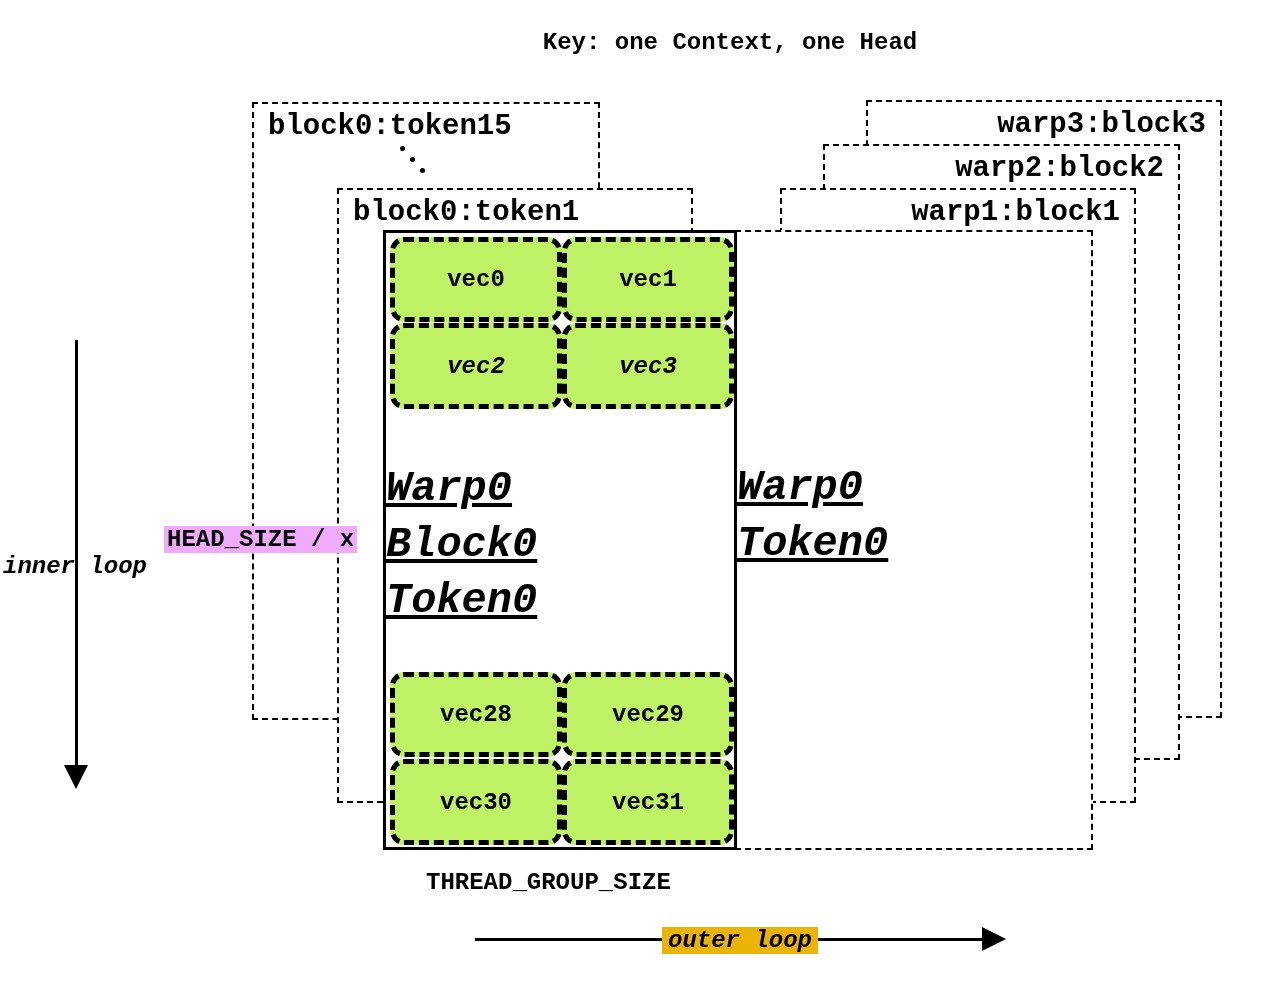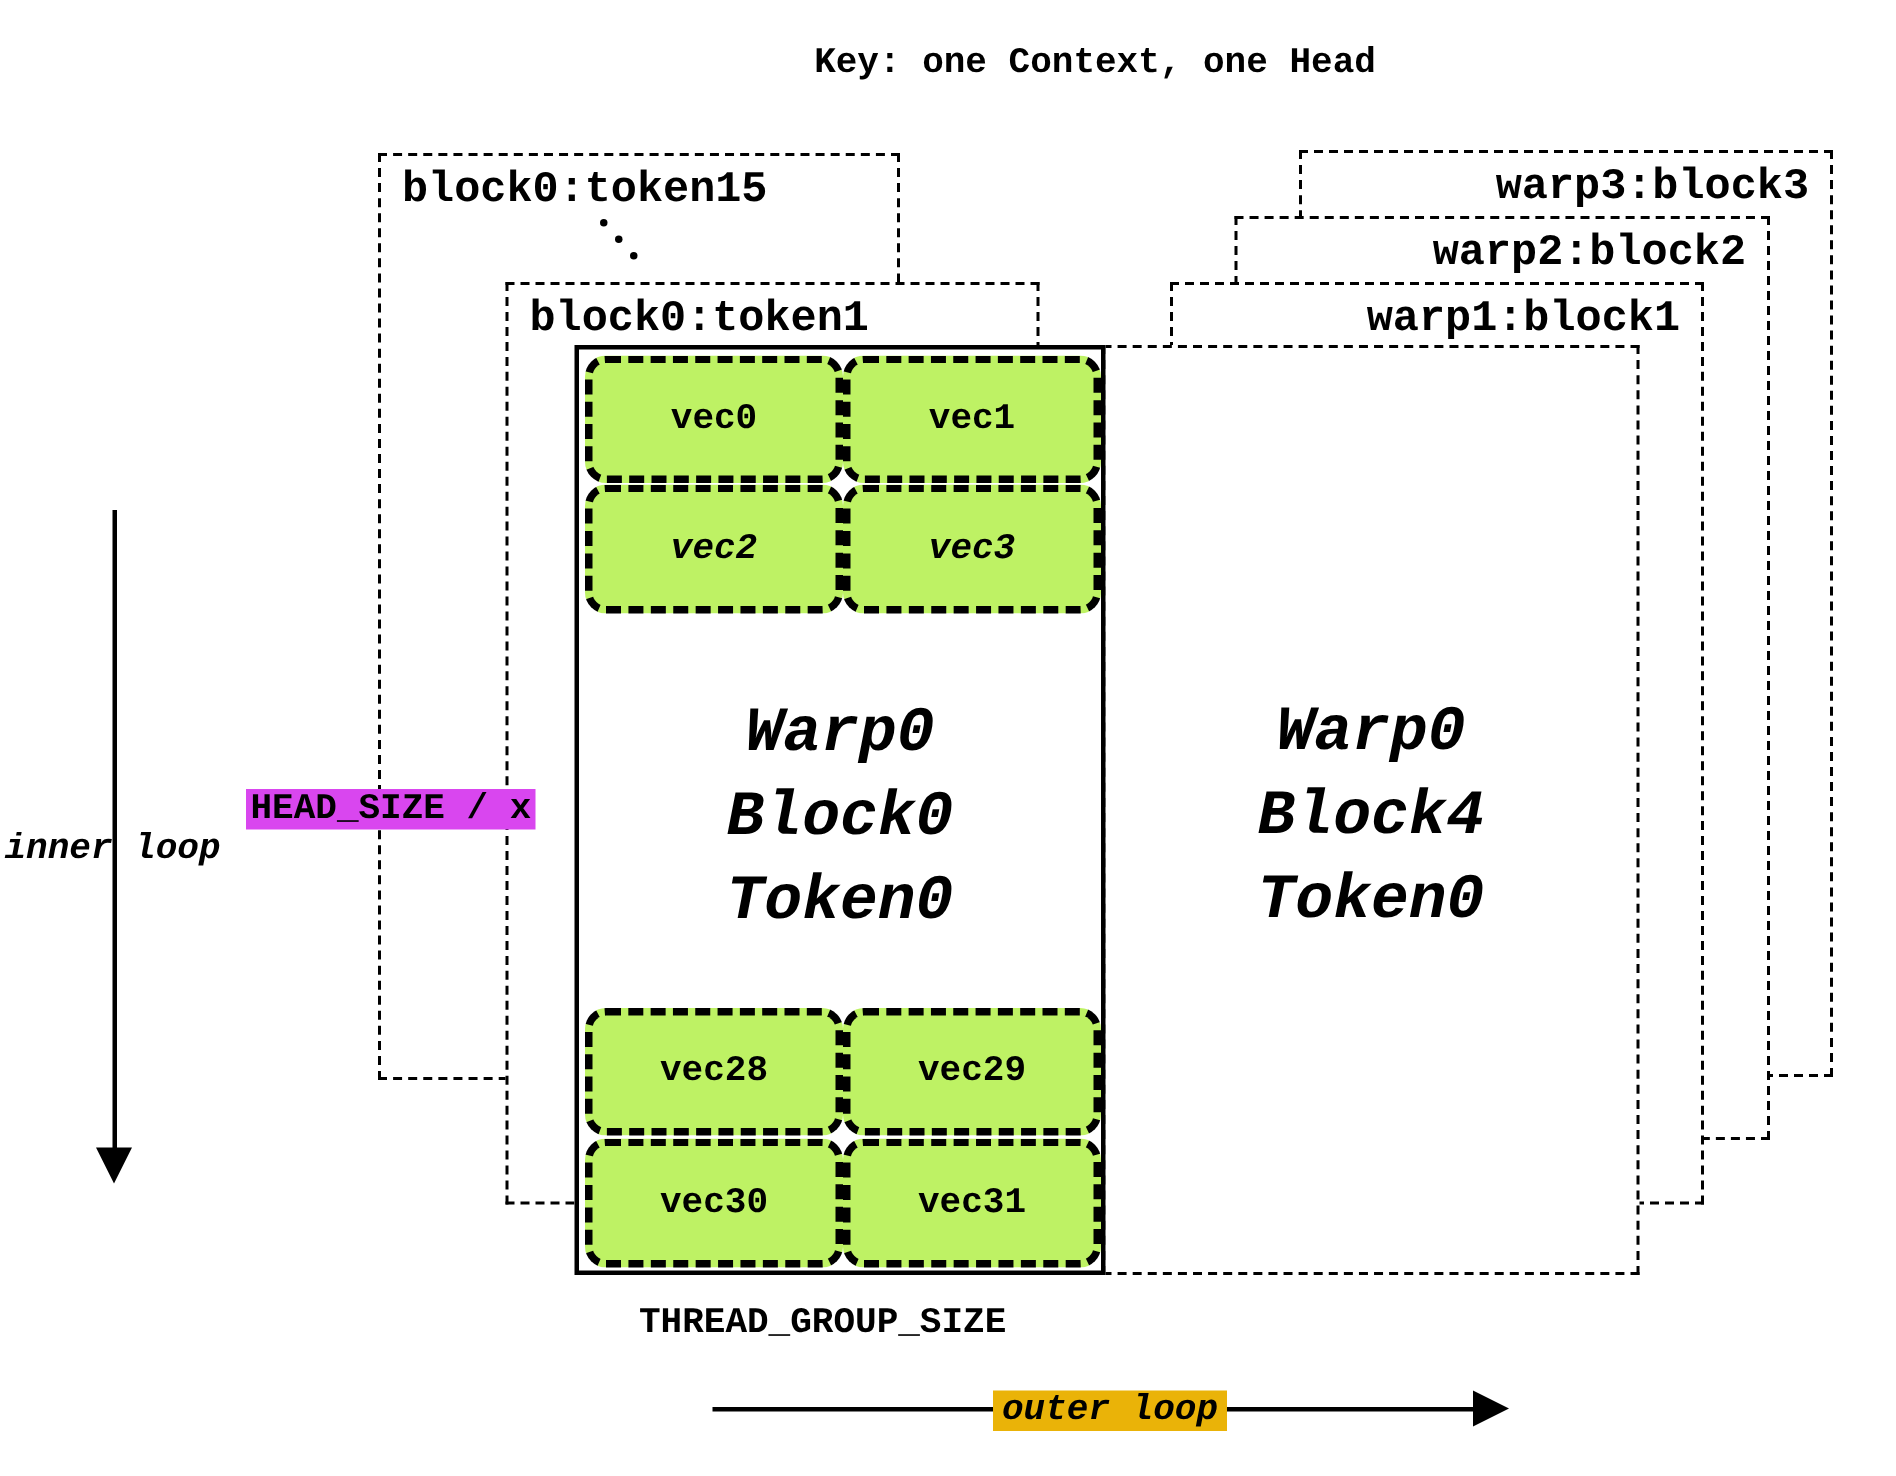--- a/index.html
+++ b/index.html
@@ -23,22 +23,22 @@
   .box-label { position:absolute; top:6px; font-weight:bold; font-size:29px; white-space:nowrap; }
   .box-label.left  { left:14px; }
   .box-label.right { right:14px; }
 
   
   .dot { position:absolute; width:5px; height:5px; border-radius:50%; background:#000; z-index:2; }
   .d1 { left:400px; top:146px; } .d2 { left:410px; top:157px; } .d3 { left:420px; top:168px; }
 
   
   .center-text {
-    position:absolute; left:0; right:0; top:228px; text-align:center;
-    font-weight:bold; font-style:italic; font-size:42px; line-height:56px; white-space:nowrap;
+    position:absolute; left:0; right:0; top:228px; 
+    font-weight:bold; font-style:italic; font-size:42px; line-height:56px; white-space:nowrap;text-decoration:underline;
   }
 
   
   .vec {
     position:absolute; border:5px dashed #000; border-radius:14px; background:#bef264;
     display:flex; align-items:center; justify-content:center;
     font-weight:bold; font-size:24px;
   }
   .v0  { left:4px;   top:4px;   width:172px; height:85px; }
   .v1  { left:176px; top:4px;   width:172px; height:85px; }
@@ -49,21 +49,21 @@
   .v30 { left:4px;   top:526px; width:172px; height:86px; }
   .v31 { left:176px; top:526px; width:172px; height:86px; }
 
   
   #title {
     position:absolute; left:450px; top:29px; width:560px; text-align:center;
     font-weight:bold; font-size:24px; white-space:nowrap;
   }
   #head-size {
     position:absolute; left:164px; top:526px; font-weight:bold; font-size:24px;
-    background:#d946ef; padding:0 3px; z-index:6; white-space:nowrap;
+    background:#f0abfc; padding:0 3px; z-index:6; white-space:nowrap;
   }
   #thread-group {
     position:absolute; left:426px; top:869px; font-weight:bold; font-size:24px; white-space:nowrap;
   }
   #inner-loop {
     position:absolute; left:3px; top:553px; font-weight:bold; font-style:italic;
     font-size:24px; z-index:6; white-space:nowrap;
   }
   #outer-loop {
     position:absolute; left:662px; top:927px; font-weight:bold; font-style:italic;
@@ -111,21 +111,20 @@
   <div id="box-warp2" class="box">
     <span class="box-label right">warp2:block2</span>
   </div>
   <div id="box-warp1" class="box">
     <span class="box-label right">warp1:block1</span>
   </div>
 
   <div id="box-right-main" class="box">
     <div class="center-text">
       <div>Warp0</div>
-      <div>Block4</div>
       <div>Token0</div>
     </div>
   </div>
 
   <div id="box-main" class="box">
     <div class="vec v0">vec0</div>
     <div class="vec v1">vec1</div>
     <div class="vec v2">vec2</div>
     <div class="vec v3">vec3</div>
 

